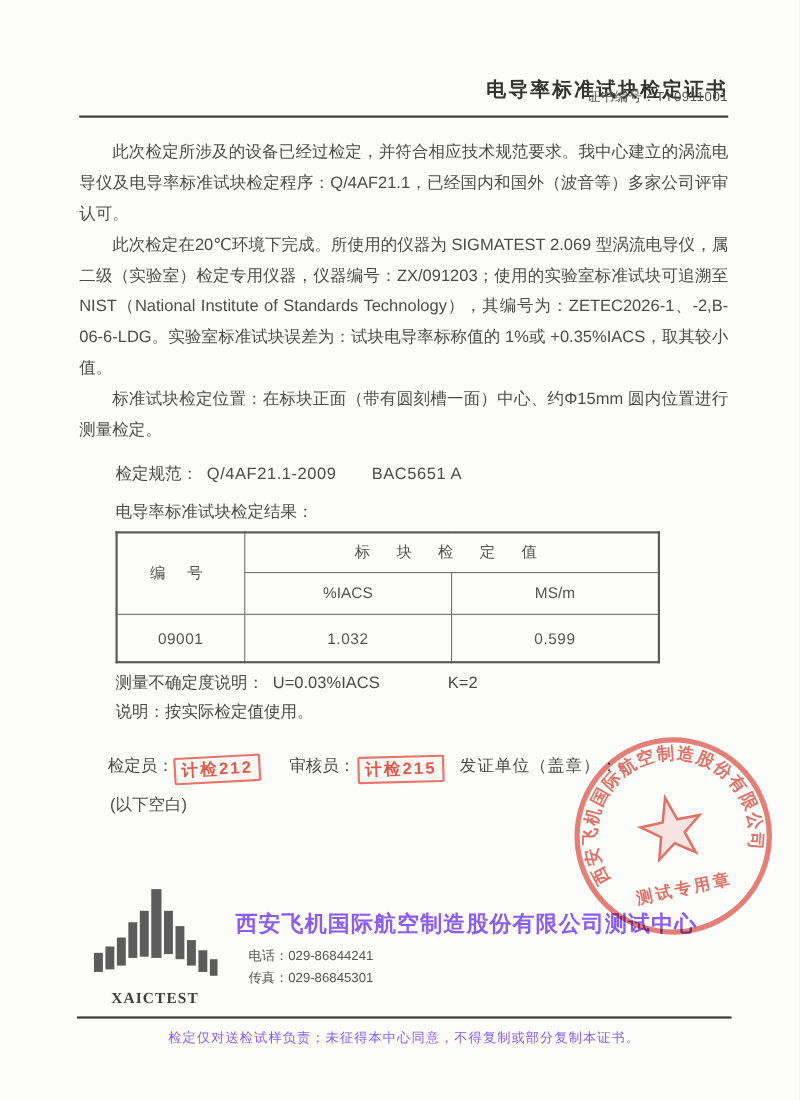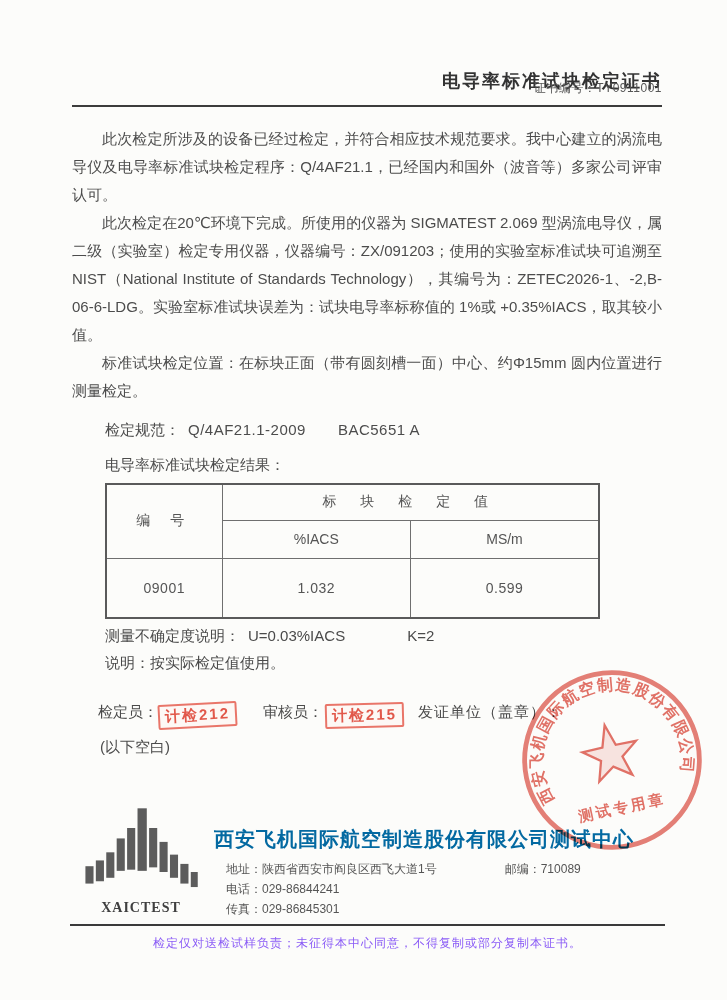--- a/index.html
+++ b/index.html
@@ -40,21 +40,21 @@
     color:#555; font-size:14px; text-align:center;
     table-layout:fixed;
   }
   table.results td { border:1.5px solid #6f6f6f; }
   table.results { border:2px solid #5a5a5a; }
   td.c-id { width:116px; letter-spacing:8px; font-size:14px; }
   td.c-group { height:36px; letter-spacing:10px; font-size:14px; }
   td.c-unit { height:38px; }
   td.c-unit.w1 { width:177px;text-align:center; }
   td.c-unit.w2 { width:202px; }
-  tr.data-row td { height:60px; letter-spacing:.5px; }
+  tr.data-row td { height:44px; letter-spacing:.5px; }
 
   .uncertainty { margin-top:8px; margin-left:33px; font-size:15px; }
   .uncertainty .uval { margin-left:8px; }
   .uncertainty .kval { margin-left:62px; }
   .note-line { margin-top:8px; margin-left:33px; font-size:15px; }
 
   .party-block { margin-top:30px; margin-left:33px; font-size:15px; line-height:30px; }
 
   .sign-row { margin-top:22px; margin-left:26px; font-size:15px; display:flex; align-items:flex-start; }
   .stamp-box {
@@ -69,21 +69,21 @@
 
   
   .footer { position:absolute; left:72px; right:65px; top:806px; display:flex; }
   .logo-block { width:138px; text-align:center; }
   .logo-caption {
     font-family:"Liberation Serif","DejaVu Serif",serif; font-weight:bold;
     font-size:14px; letter-spacing:1px; color:#3f3f3f; margin-top:2px;
   }
   .footer-right { padding-top:20px; margin-left:4px; }
   .company-name {
-    font-size:20px; color:#0369a1; letter-spacing:1px;
+    font-size:20px; color:#8b5cf6; letter-spacing:1px;
     font-family:"Liberation Serif","DejaVu Serif",serif; font-weight:bold;
   }
   .contact { margin-top:6px; margin-left:12px; font-size:12px; color:#555; line-height:20px; }
   .addr-row .zip { margin-left:68px; }
 
   .bottom-note {
     position:absolute; left:70px; right:62px; top:924px;
     border-top:2px solid #3a3a3a; padding-top:9px;
     text-align:center; font-size:12px; color:#8b5cf6; letter-spacing:1px;
   }
@@ -171,23 +171,20 @@
           <rect x="75" y="42" width="7" height="20"></rect>
           <rect x="84" y="50" width="7" height="17"></rect>
           <rect x="93" y="57" width="6" height="13"></rect>
         </g>
       </svg>
       <div class="logo-caption">XAICTEST</div>
     </div>
     <div class="footer-right">
       <div class="company-name">西安飞机国际航空制造股份有限公司测试中心</div>
       <div class="contact">
-        <div class="addr-row">
-          <span>地址：</span><span>陕西省西安市阎良区西飞大道1号</span><span class="zip">邮编：</span><span>710089</span>
-        </div>
         <div><span>电话：</span><span>029-86844241</span></div>
         <div><span>传真：</span><span>029-86845301</span></div>
       </div>
     </div>
   </div>
 
   <div class="bottom-note">检定仅对送检试样负责；未征得本中心同意，不得复制或部分复制本证书。</div>
 
   <div class="seal">
     <svg width="192" height="192" viewBox="0 0 200 200">

